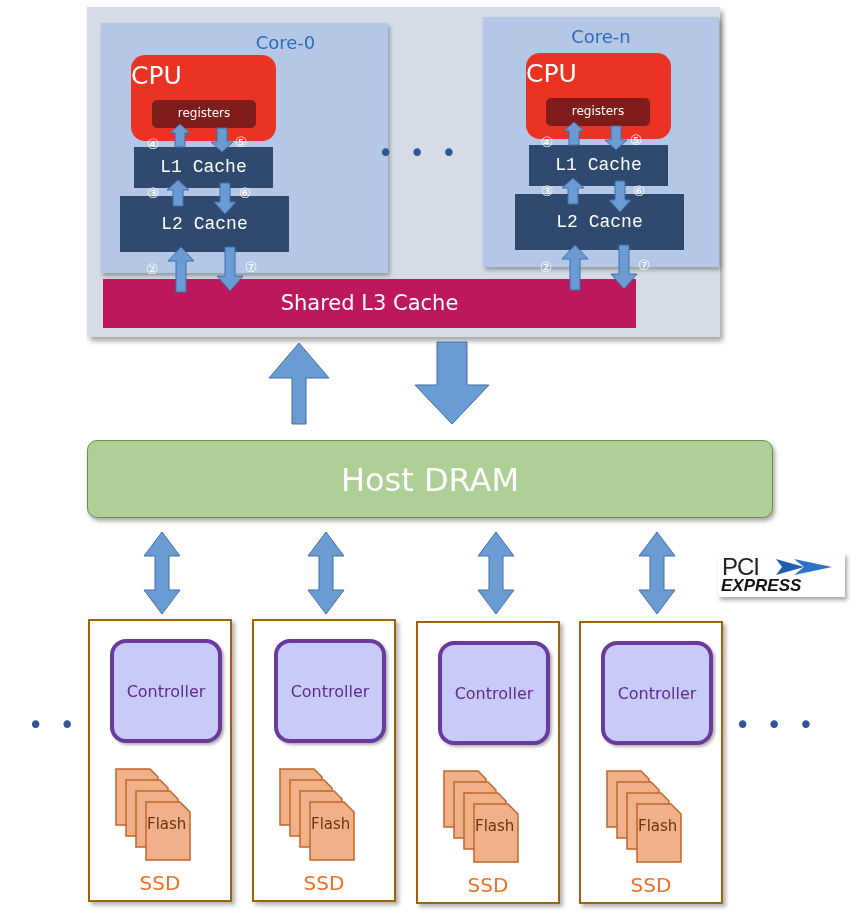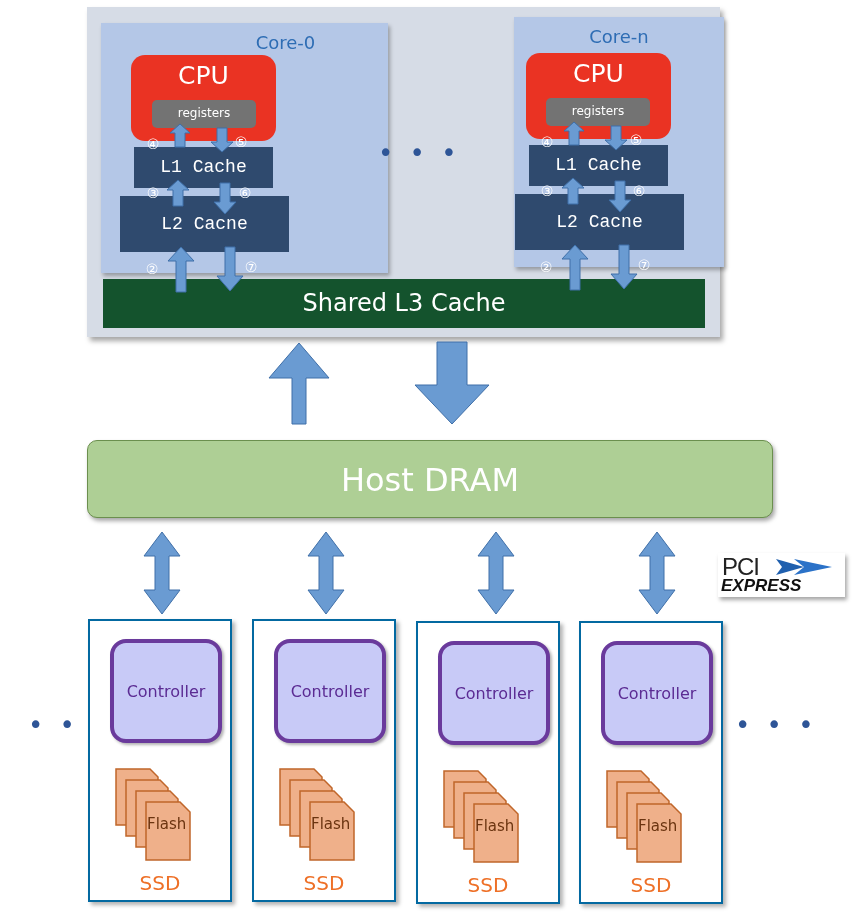--- a/index.html
+++ b/index.html
@@ -2,48 +2,48 @@
 <html><head>
 <meta charset="utf-8">
 <style>
   html,body{margin:0;padding:0;background:#ffffff;}
   body{width:860px;height:915px;position:relative;overflow:hidden;font-family:"DejaVu Sans",sans-serif;}
   .abs{position:absolute;}
   .top-box{left:87px;top:7px;width:633px;height:330px;background:#d6dce6;box-shadow:3px 4px 5px rgba(0,0,0,0.35);}
   .core{background:#b4c7e7;box-shadow:2px 3px 4px rgba(0,0,0,0.3);}
   .core-title{color:#2e6db4;font-size:18px;text-align:center;width:100%;}
   .cpu{background:#ea3323;border-radius:14px;color:#fff;}
-  .cpu-label{font-size:25px;text-align:center;width:100%;top:6px;}
-  .regs{background:#737373;border-radius:5px;color:#fff;font-size:12px;text-align:center;line-height:26px;}
+  .cpu-label{font-size:25px;text-align:left;width:100%;top:6px;}
+  .regs{background:#7f1d1d;border-radius:5px;color:#fff;font-size:12px;text-align:center;line-height:26px;}
   .cache{background:#2f4a6e;color:#fff;font-size:18px;text-align:center;font-family:Liberation Mono, monospace;}
-  .l3{left:103px;top:279px;width:602px;height:49px;background:#14532d;color:#fff;font-size:24px;text-align:center;line-height:49px;}
+  .l3{left:103px;top:279px;width:533px;height:49px;background:#be185d;color:#fff;font-size:21px;text-align:center;line-height:49px;}
   .num{color:#fff;font-size:14px;width:18px;height:18px;text-align:center;line-height:18px;}
   .dram{left:87px;top:440px;width:686px;height:78px;background:#aecf95;border:1.5px solid #6b8f4e;border-radius:10px;box-shadow:2px 3px 4px rgba(0,0,0,0.35);color:#fff;font-size:32px;text-align:center;line-height:78px;box-sizing:border-box;}
-  .ssd{border:2px solid #0369a1;background:#fff;box-shadow:3px 3px 4px rgba(0,0,0,0.3);box-sizing:border-box;}
+  .ssd{border:2px solid #a16207;background:#fff;box-shadow:3px 3px 4px rgba(0,0,0,0.3);box-sizing:border-box;}
   .ctrl{background:#c8caf7;border:4px solid #6a3a9c;border-radius:16px;color:#5b2b93;font-size:16px;text-align:center;box-sizing:border-box;box-shadow:2px 2px 3px rgba(0,0,0,0.3);}
   .ssd-label{color:#ee7027;font-size:20px;text-align:center;}
   .dots{color:#2e5597;font-size:26px;letter-spacing:4px;}
   .pcie{left:718px;top:553px;width:127px;height:44px;background:#fff;box-shadow:2px 3px 4px rgba(0,0,0,0.35);}
 </style>
 </head>
 <body>
 
 <div class="abs top-box"></div>
 
 <div class="abs core" style="left:101px;top:23px;width:246px;height:250px;padding-left:41px;">
   <div class="abs core-title" style="top:9px;">Core-0</div>
 </div>
 <div class="abs cpu" style="left:131px;top:55px;width:145px;height:86px;">
   <div class="abs cpu-label">CPU</div>
 </div>
 <div class="abs regs" style="left:152px;top:100px;width:104px;height:28px;">registers</div>
 <div class="abs cache" style="left:134px;top:147px;width:139px;height:41px;line-height:41px;">L1 Cache</div>
 <div class="abs cache" style="left:120px;top:196px;width:169px;height:56px;line-height:56px;">L2 Cacne</div>
 
-<div class="abs core" style="left:514px;top:17px;width:210px;height:250px;">
+<div class="abs core" style="left:483px;top:17px;width:236px;height:250px;">
   <div class="abs core-title" style="top:9px;">Core-n</div>
 </div>
 <div class="abs cpu" style="left:526px;top:53px;width:145px;height:86px;">
   <div class="abs cpu-label">CPU</div>
 </div>
 <div class="abs regs" style="left:546px;top:98px;width:104px;height:28px;">registers</div>
 <div class="abs cache" style="left:529px;top:145px;width:139px;height:41px;line-height:41px;">L1 Cache</div>
 <div class="abs cache" style="left:515px;top:194px;width:169px;height:56px;line-height:56px;">L2 Cacne</div>
 
 <div class="abs dots" style="left:378px;top:138px;">• • •</div>

